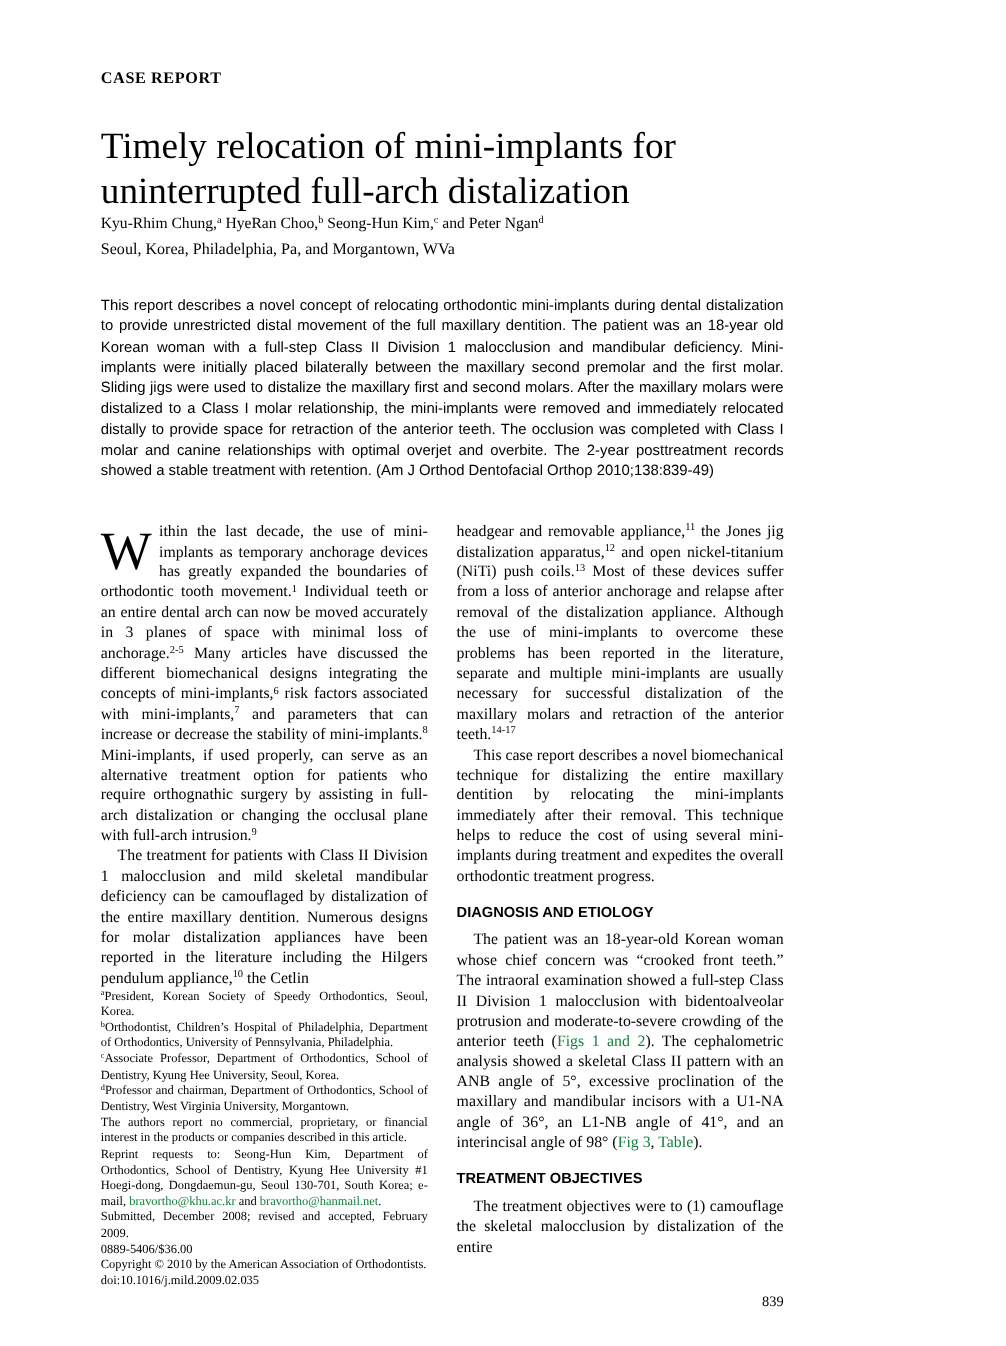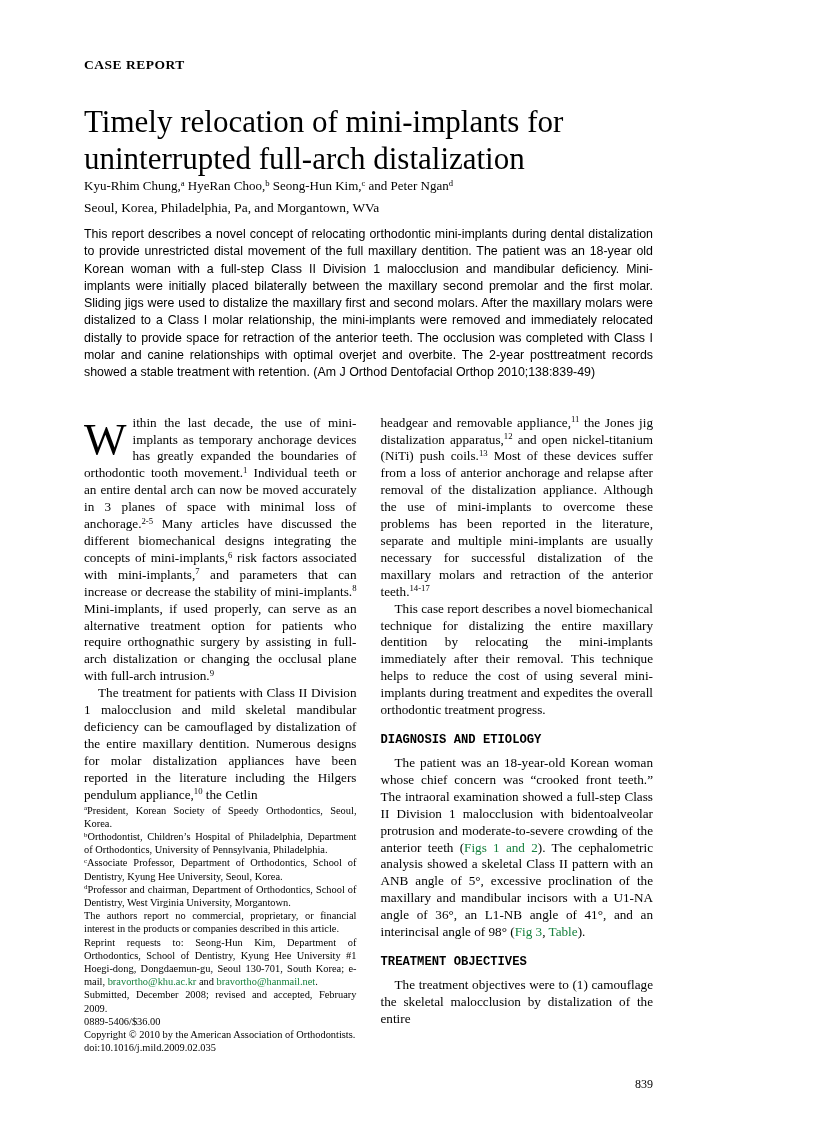--- a/index.html
+++ b/index.html
@@ -32,21 +32,21 @@
   .authors {
     font-size:13px;
     line-height:18px;
   }
   .affiliations {
     margin-top:4px;
     font-size:13.4px;
     line-height:17px;
   }
   .abstract {
-    margin-top:10px;
+    margin-top:30px;
     font-family:"Liberation Sans", sans-serif;
     font-size:12.4px;
     line-height:17.3px;
     text-align:justify;
   }
   .columns {
     margin-top:33px;
     display:flex;
     gap:24px;
     height:612px;
@@ -69,21 +69,21 @@
     margin:2px 6px 0 0;
   }
   sup {
     font-size:0.66em;
     line-height:0;
     position:relative;
     vertical-align:baseline;
     top:-0.5em;
   }
   .section-heading {
-    font-family:Liberation Mono, monospace;
+    font-family:Liberation Sans, sans-serif;
     font-size:12.2px;
     font-weight:bold;
     margin:14px 0 7px 0;
     line-height:15px;
   }
   .footnotes {
     margin-top:auto;
     padding-bottom:2px;
     font-size:10.4px;
     line-height:13.2px;

